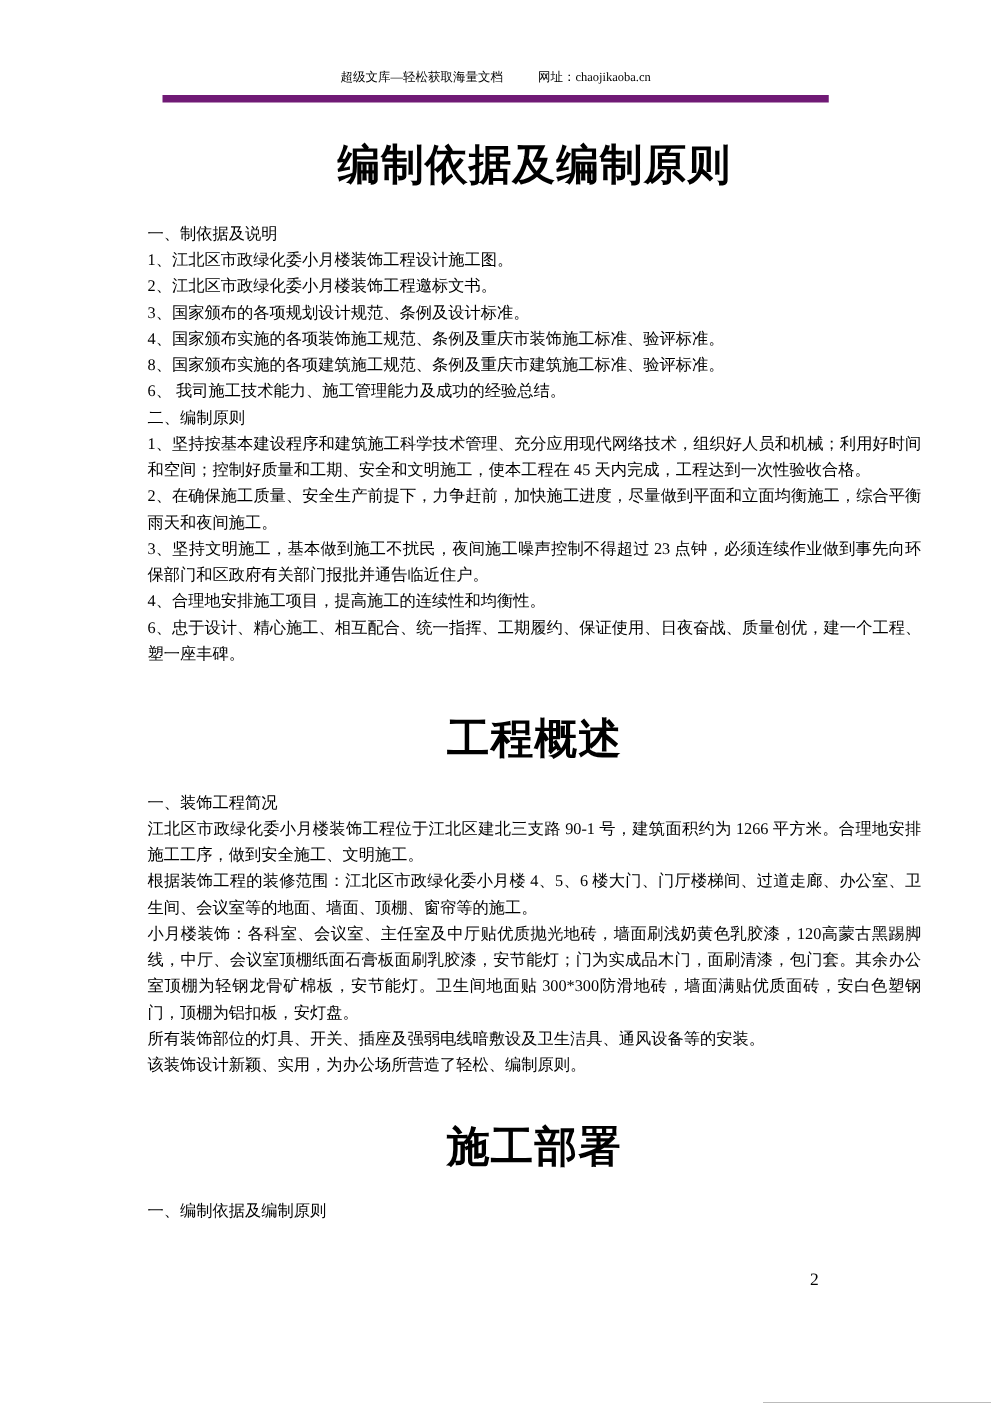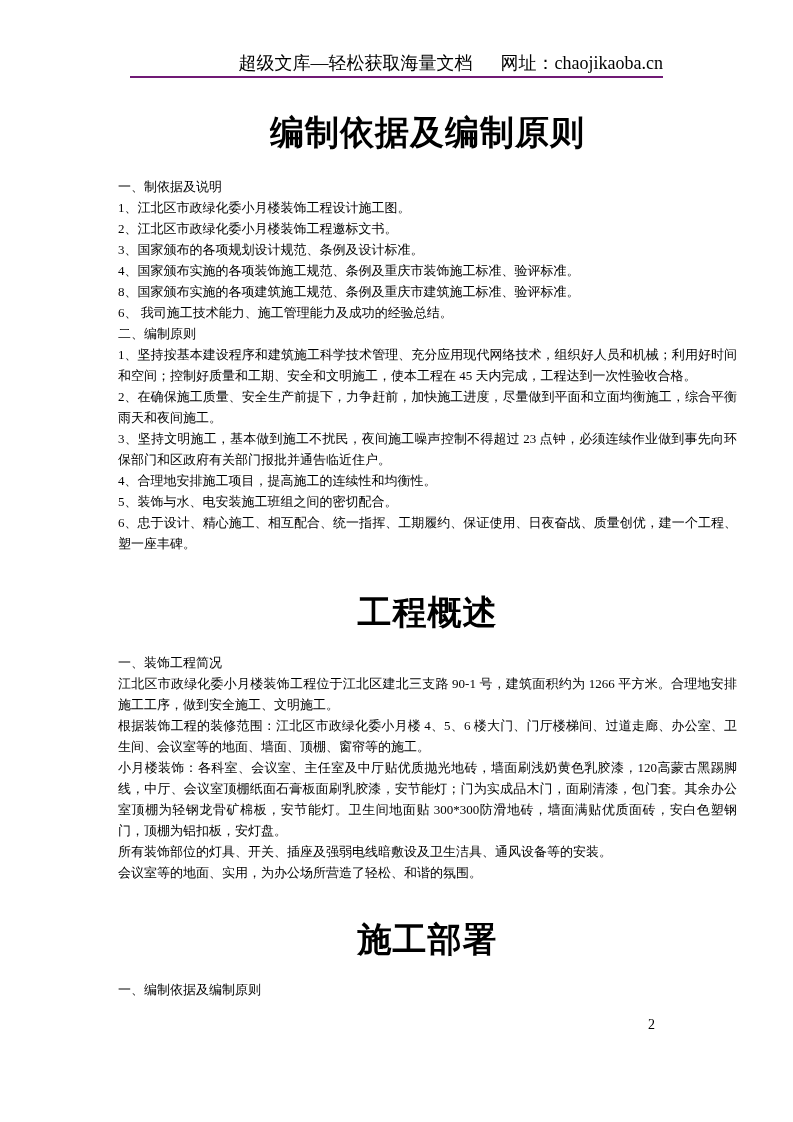--- a/index.html
+++ b/index.html
@@ -11,24 +11,24 @@
     background: #ffffff;
     color: #000000;
     font-family: "Liberation Serif", "DejaVu Serif", serif;
     overflow: hidden;
   }
   .header {
     position: absolute;
     top: 52px;
     left: 130px;
     width: 533px;
-    text-align: right;
-    font-size: 18px;
+    text-align: center;
+    font-size: 10px;
     line-height: 22px;
-    border-bottom: 2px solid #701a75;
+    border-bottom: 6px solid #701a75;
     padding-bottom: 2px;
     white-space: nowrap;
   }
   .header .url-label { margin-left: 28px; }
   .content {
     position: absolute;
     top: 98px;
     left: 118px;
     width: 619px;
   }
@@ -75,30 +75,29 @@
     <p class="body">2、江北区市政绿化委小月楼装饰工程邀标文书。</p>
     <p class="body">3、国家颁布的各项规划设计规范、条例及设计标准。</p>
     <p class="body">4、国家颁布实施的各项装饰施工规范、条例及重庆市装饰施工标准、验评标准。</p>
     <p class="body">8、国家颁布实施的各项建筑施工规范、条例及重庆市建筑施工标准、验评标准。</p>
     <p class="body">6、 我司施工技术能力、施工管理能力及成功的经验总结。</p>
     <p class="body">二、编制原则</p>
     <p class="body">1、坚持按基本建设程序和建筑施工科学技术管理、充分应用现代网络技术，组织好人员和机械；利用好时间和空间；控制好质量和工期、安全和文明施工，使本工程在 45 天内完成，工程达到一次性验收合格。</p>
     <p class="body">2、在确保施工质量、安全生产前提下，力争赶前，加快施工进度，尽量做到平面和立面均衡施工，综合平衡雨天和夜间施工。</p>
     <p class="body">3、坚持文明施工，基本做到施工不扰民，夜间施工噪声控制不得超过 23 点钟，必须连续作业做到事先向环保部门和区政府有关部门报批并通告临近住户。</p>
     <p class="body">4、合理地安排施工项目，提高施工的连续性和均衡性。</p>
-    <p class="body">5、装饰与水、电安装施工班组之间的密切配合。</p>
     <p class="body">6、忠于设计、精心施工、相互配合、统一指挥、工期履约、保证使用、日夜奋战、质量创优，建一个工程、塑一座丰碑。</p>
 
     <h1 class="sec-title t2">工程概述</h1>
     <p class="body">一、装饰工程简况</p>
     <p class="body">江北区市政绿化委小月楼装饰工程位于江北区建北三支路 90-1 号，建筑面积约为 1266 平方米。合理地安排施工工序，做到安全施工、文明施工。</p>
     <p class="body">根据装饰工程的装修范围：江北区市政绿化委小月楼 4、5、6 楼大门、门厅楼梯间、过道走廊、办公室、卫生间、会议室等的地面、墙面、顶棚、窗帘等的施工。</p>
     <p class="body">小月楼装饰：各科室、会议室、主任室及中厅贴优质抛光地砖，墙面刷浅奶黄色乳胶漆，120高蒙古黑踢脚线，中厅、会议室顶棚纸面石膏板面刷乳胶漆，安节能灯；门为实成品木门，面刷清漆，包门套。其余办公室顶棚为轻钢龙骨矿棉板，安节能灯。卫生间地面贴 300*300防滑地砖，墙面满贴优质面砖，安白色塑钢门，顶棚为铝扣板，安灯盘。</p>
     <p class="body">所有装饰部位的灯具、开关、插座及强弱电线暗敷设及卫生洁具、通风设备等的安装。</p>
-    <p class="body">会议室等的地面、实用，为办公场所营造了轻松、和谐的氛围。</p>
+    <p class="body">该装饰设计新颖、实用，为办公场所营造了轻松、编制原则。</p>
 
     <h1 class="sec-title t3">施工部署</h1>
     <p class="body">一、编制依据及编制原则</p>
 
   </div>
 
   <div class="page-number">2</div>
 
 </div>
 

